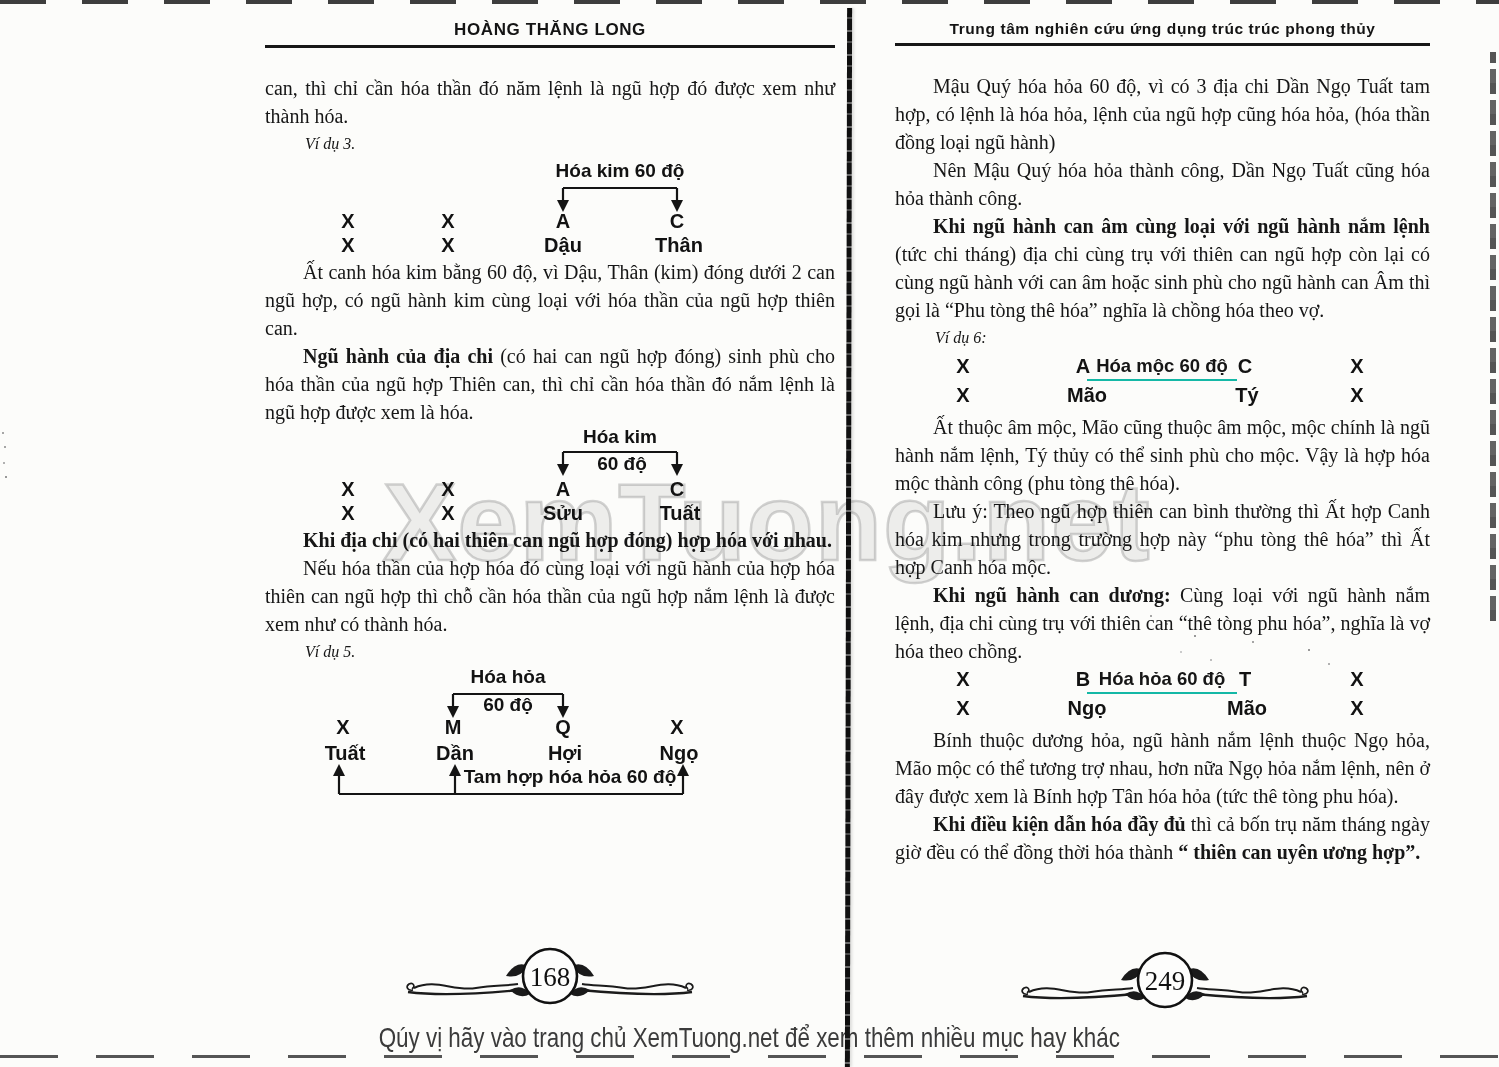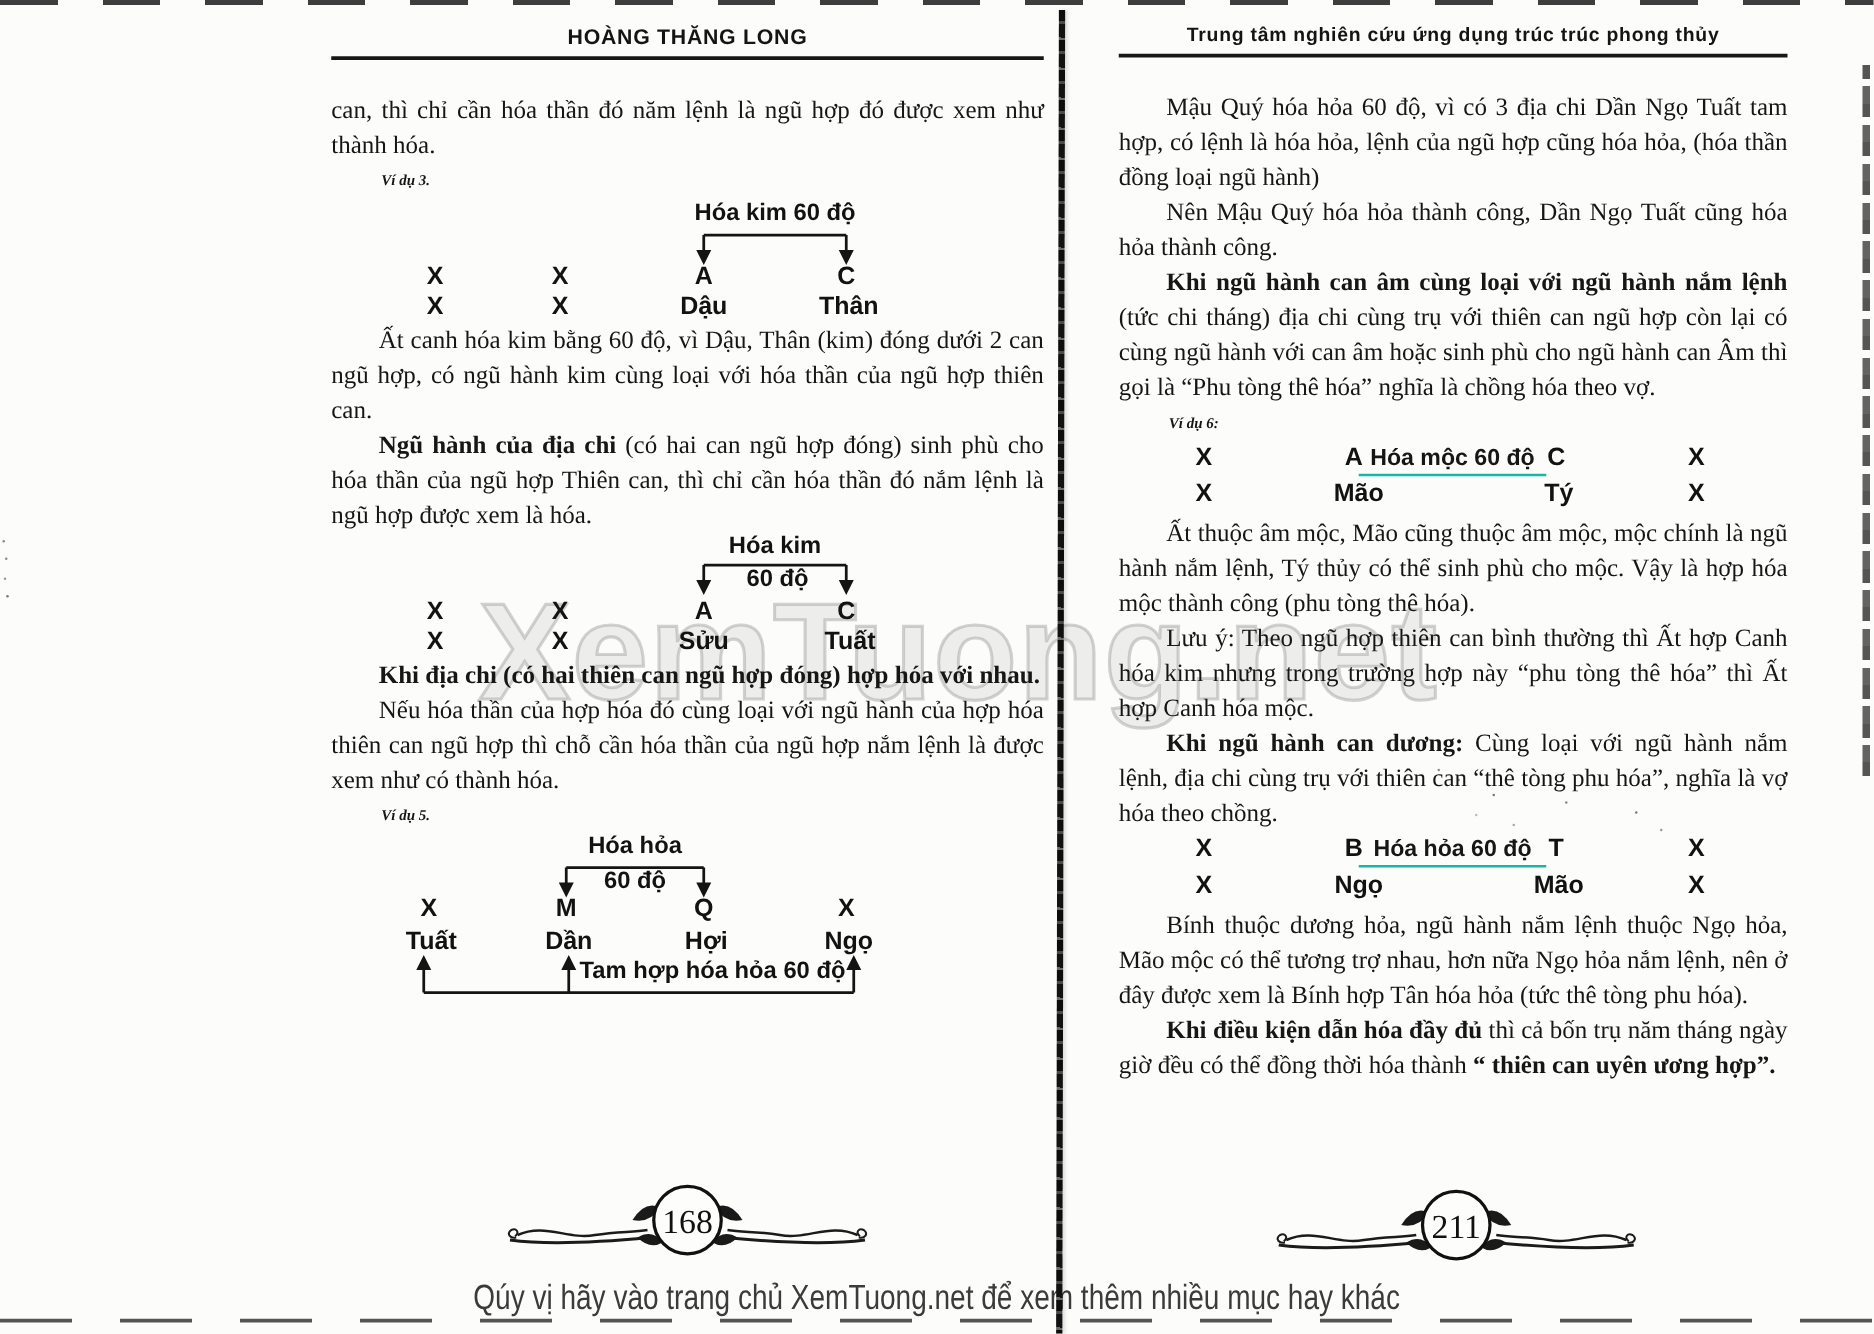--- a/index.html
+++ b/index.html
@@ -31,21 +31,21 @@
   .page-right { left:895px; width:535px; }
   .page-header { text-align:center; font-family:"Liberation Sans", sans-serif; font-weight:bold;
     color:#141414; letter-spacing:.6px; }
   .page-left  .page-header { font-size:17px; }
   .page-right .page-header { font-size:15.5px; }
   .header-rule { height:3px; background:#171717; margin-top:5px; margin-bottom:26px; }
 
   .para { font-size:20px; line-height:28px; text-align:justify; }
   .ind { text-indent:38px; }
   .b { font-weight:bold; }
-  .vd { font-size:12px; line-height:28px; font-style:italic; font-weight:bold; padding-left:40px; }
+  .vd { font-size:16px; line-height:28px; font-style:italic; font-weight:normal; padding-left:40px; }
 
   
   .diagram, .extable { position:relative; font-family:"Liberation Sans", sans-serif; }
   .dcell { position:absolute; transform:translateX(-50%); font-size:20px; font-weight:600;
     color:#121212; white-space:nowrap; line-height:22px; }
   .dtitle { position:absolute; transform:translateX(-50%); font-size:19px; font-weight:600;
     color:#121212; white-space:nowrap; line-height:22px; }
   .dsvg { position:absolute; left:0; top:0; }
   .extable { height:56px; margin:3px 0 2px 0; }
   .extitle { position:absolute; transform:translateX(-50%); top:0; width:150px; text-align:center;
@@ -230,19 +230,19 @@
       <path d="M287,44 c5,1 8,-3 4,-6 c-4,-2 -7,2 -3,5" stroke-width="1.6"></path>
       <path d="M286,42 c-22,-10 -40,4 -62,0 c-18,-3 -30,-2 -42,-4" stroke-width="2"></path>
       <path d="M292,46 c-30,4 -70,2 -112,-2" stroke-width="2.4"></path>
     </g>
     <path d="M106,30 q10,-16 22,-10 q-8,13 -22,10 Z" fill="#1a1a1a"></path>
     <path d="M110,44 q10,10 20,4 q-8,-11 -20,-4 Z" fill="#1a1a1a"></path>
     <path d="M194,30 q-10,-16 -22,-10 q8,13 22,10 Z" fill="#1a1a1a"></path>
     <path d="M190,44 q-10,10 -20,4 q8,-11 20,-4 Z" fill="#1a1a1a"></path>
     <circle cx="150" cy="30" r="27" fill="#fdfdfc" stroke="#111" stroke-width="2.6"></circle>
   </svg>
-  <span class="orn-num">211</span>
+  <span class="orn-num">249</span>
 </div>
 
 <div class="site-footer">
   <span class="txt"><span>Qúy vị hãy vào trang chủ </span><span>XemTuong.net</span><span> để xem thêm nhiều mục hay khác</span></span>
 </div>
 <div class="footer-dashes"></div>
 
 </body></html>

